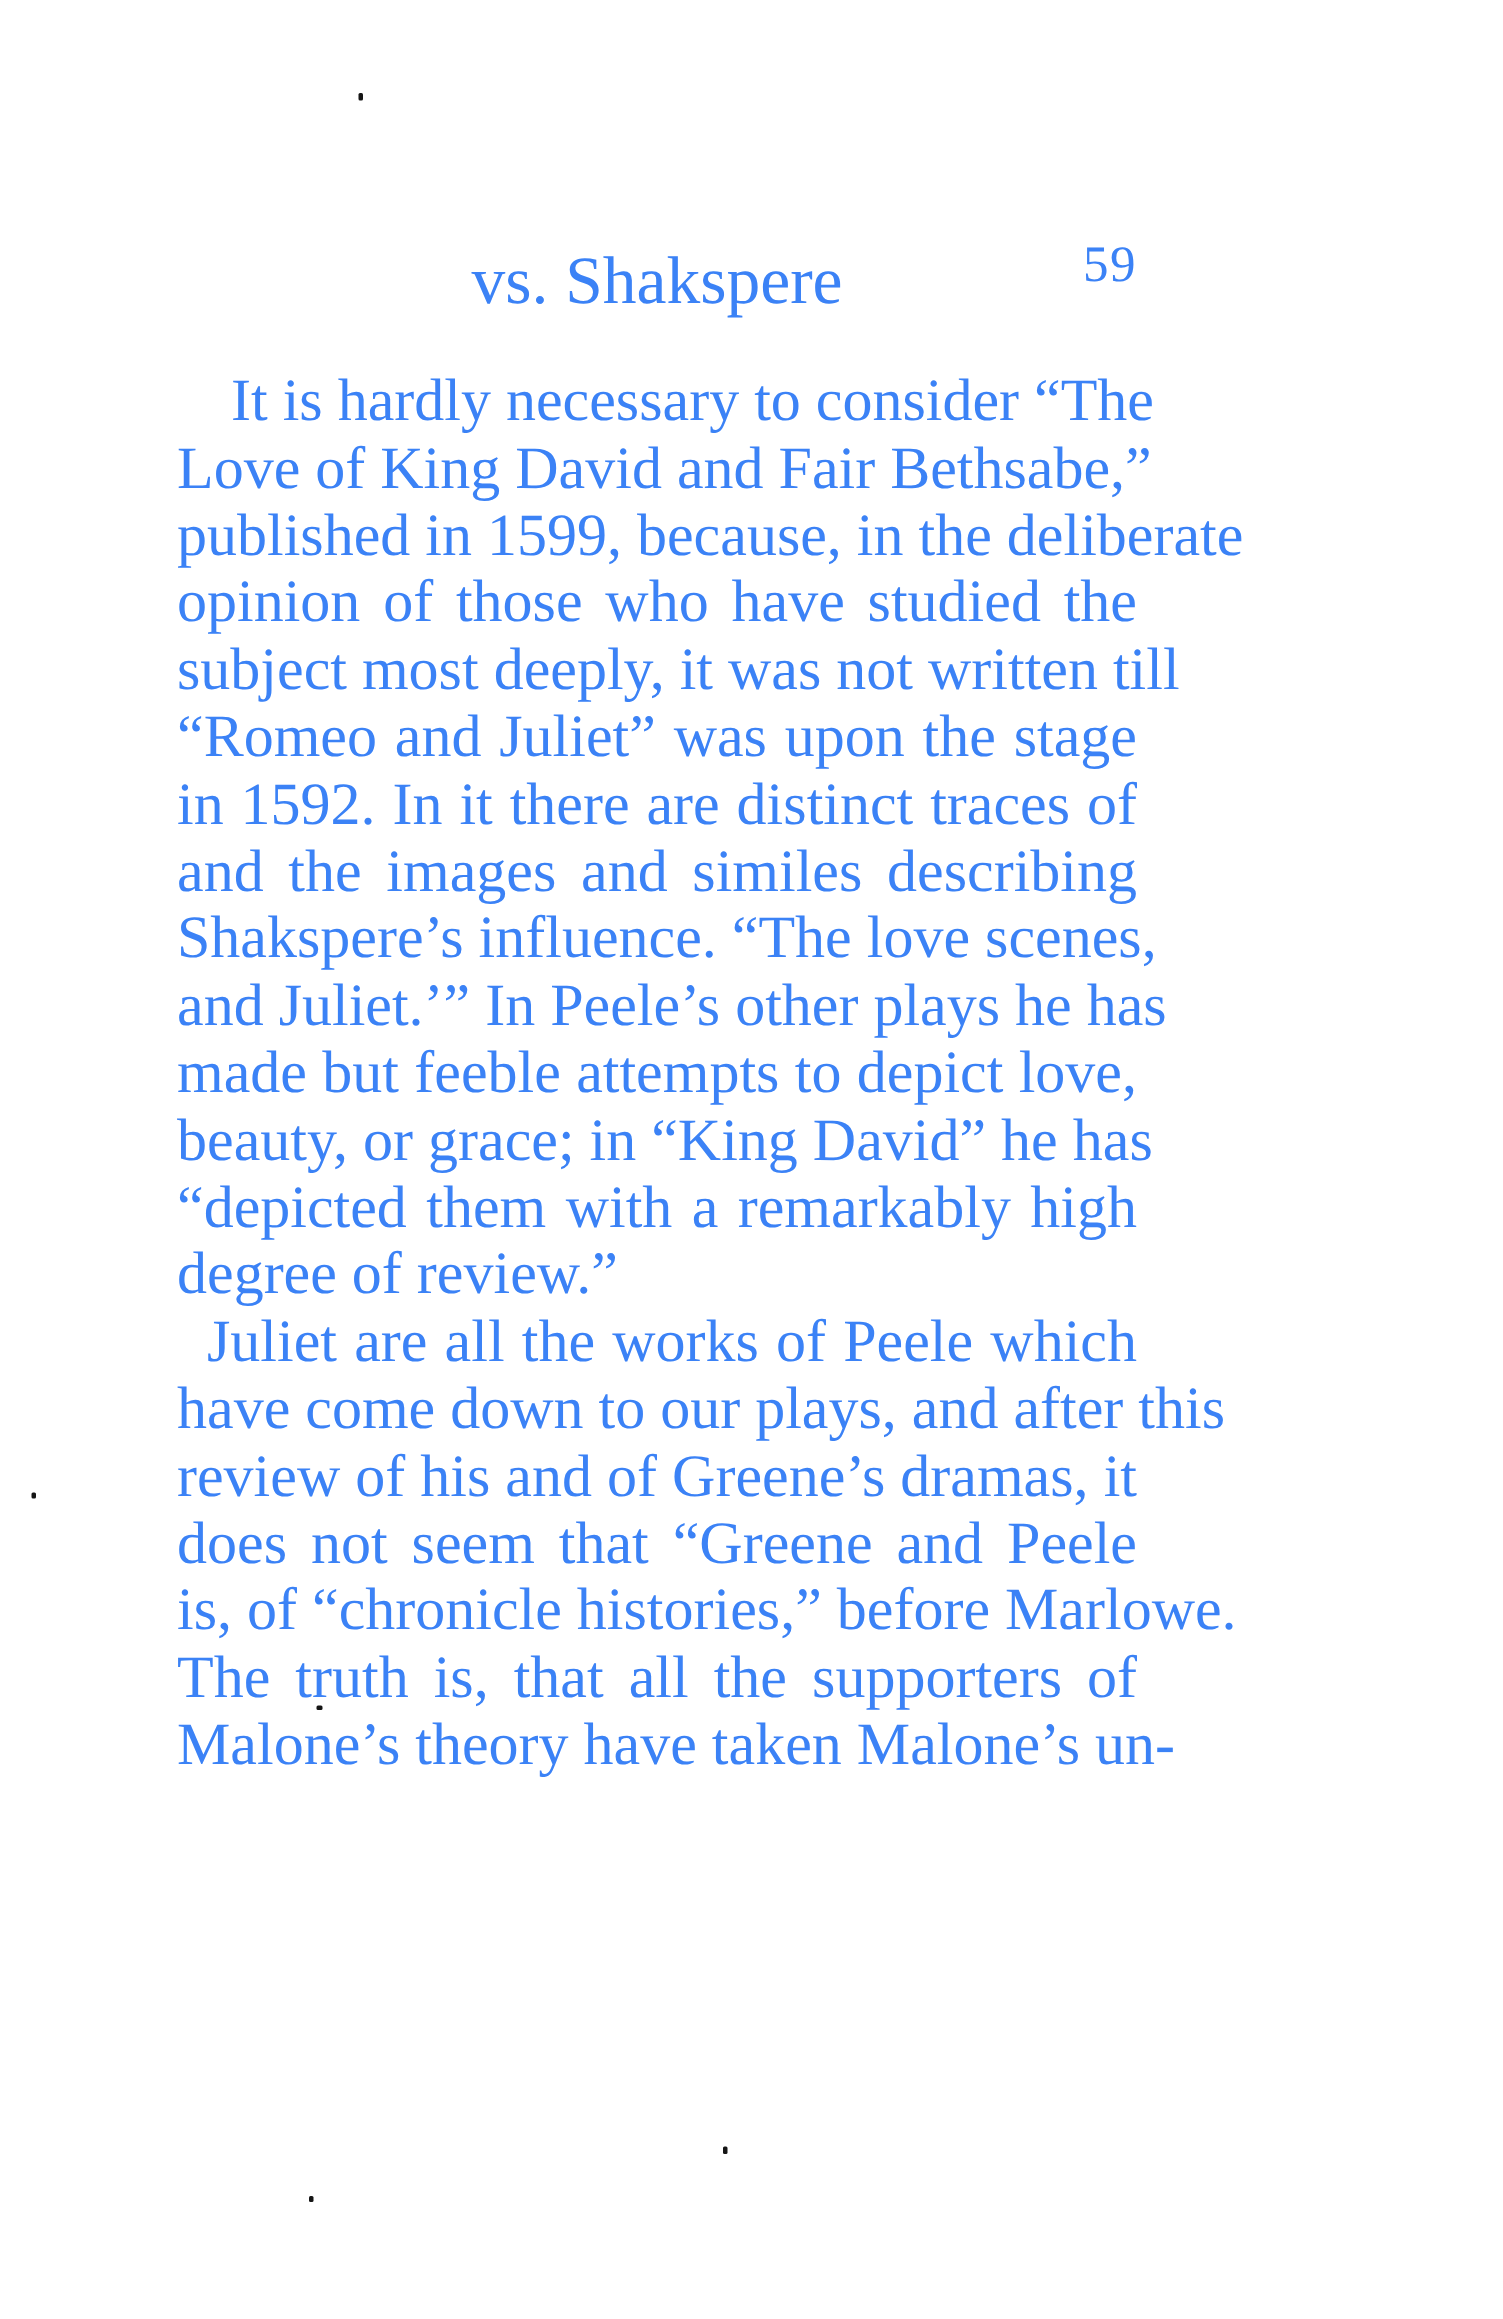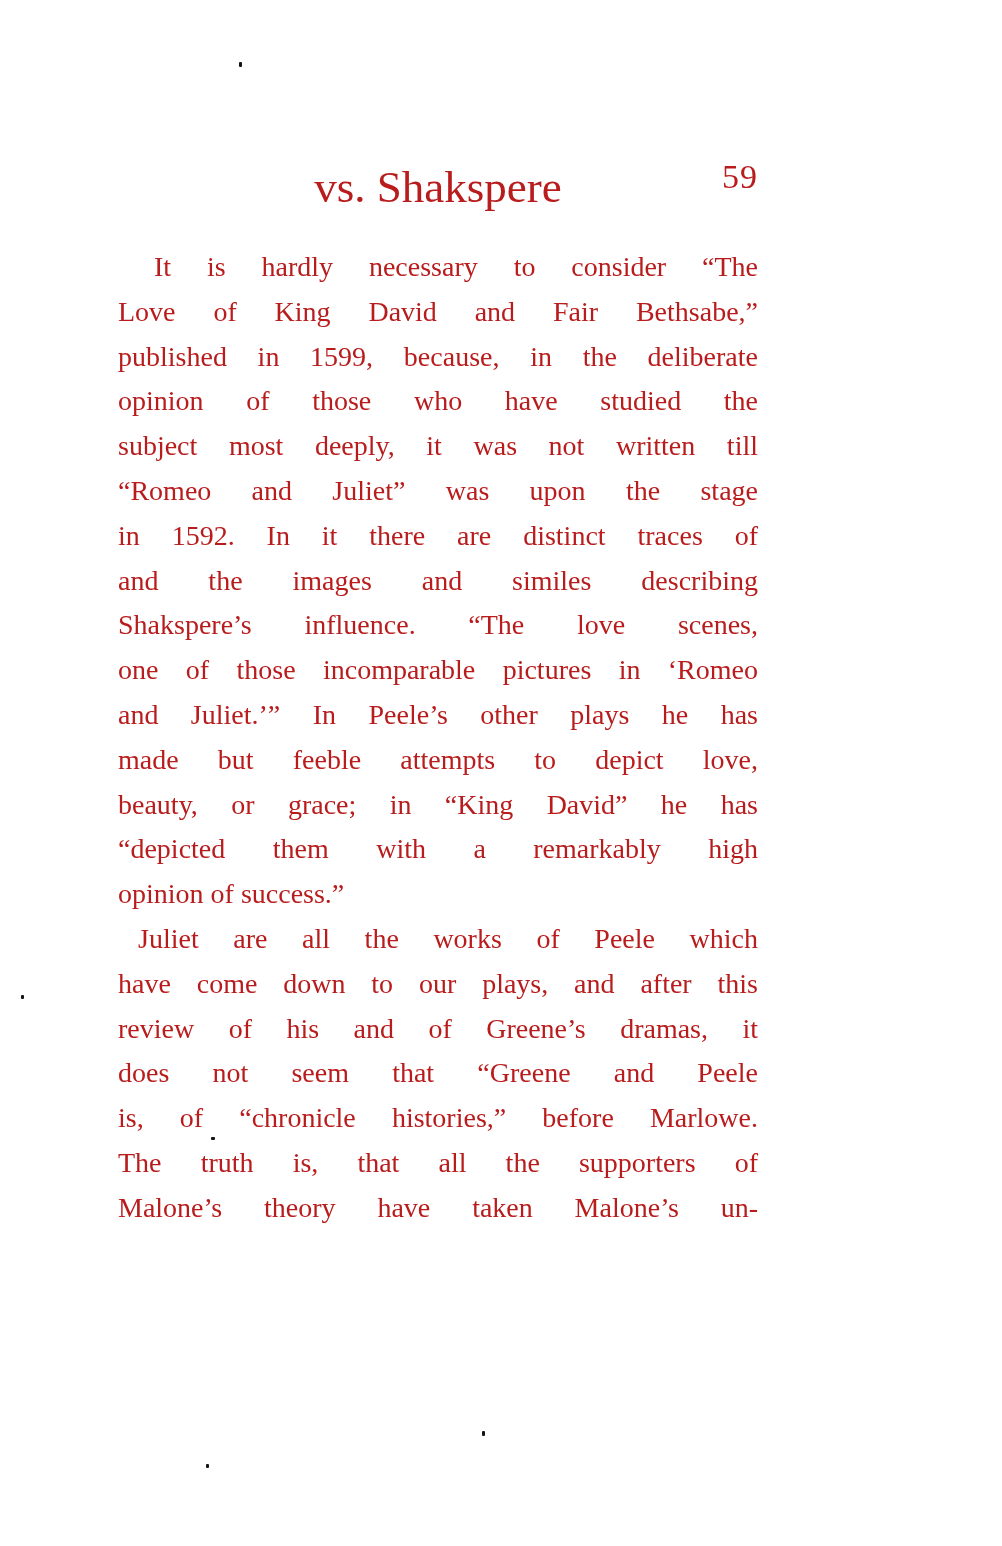--- a/index.html
+++ b/index.html
@@ -7,21 +7,21 @@
     padding: 0;
     background: #ffffff;
   }
   .page {
     position: relative;
     width: 1002px;
     height: 1546px;
     background: #ffffff;
     overflow: hidden;
     font-family: "Liberation Serif", "DejaVu Serif", serif;
-    color: #b91c1c;
+    color: #3b82f6;
   }
   .running-header {
     position: absolute;
     left: 118px;
     top: 160px;
     width: 640px;
     height: 54px;
   }
   .running-header .title {
     display: block;
@@ -39,21 +39,21 @@
     letter-spacing: 1px;
     line-height: 1;
   }
   .page-text {
     position: absolute;
     left: 118px;
     top: 245px;
     width: 640px;
   }
   .line {
-    font-size: 28px;
+    font-size: 40px;
     line-height: 44.8px;
     height: 44.8px;
     white-space: nowrap;          
     text-align: justify;
     text-align-last: justify;
     text-justify: inter-word;
   }
   .line.indent-lg { padding-left: 36px; }
   .line.indent-sm { padding-left: 20px; }
   .line.para-end {
@@ -80,26 +80,25 @@
     <div>
       <div class="line indent-lg">It is hardly necessary to consider “The</div>
       <div class="line">Love of King David and Fair Bethsabe,”</div>
       <div class="line">published in 1599, because, in the deliberate</div>
       <div class="line">opinion of those who have studied the</div>
       <div class="line">subject most deeply, it was not written till</div>
       <div class="line">“Romeo and Juliet” was upon the stage</div>
       <div class="line">in 1592.  In it there are distinct traces of</div>
       <div class="line">and the images and similes  describing</div>
       <div class="line">Shakspere’s influence.  “The love scenes,</div>
-      <div class="line">one of those incomparable pictures in ‘Romeo</div>
       <div class="line">and Juliet.’”   In Peele’s other plays he has</div>
       <div class="line">made but feeble attempts to depict love,</div>
       <div class="line">beauty, or grace; in “King David” he has</div>
       <div class="line">“depicted them with a remarkably high</div>
-      <div class="line para-end">opinion of success.”</div>
+      <div class="line para-end">degree of review.”</div>
     </div>
     <div>
       <div class="line indent-sm">Juliet are all the works of Peele which</div>
       <div class="line">have come down to our plays, and after this</div>
       <div class="line">review of his and of Greene’s dramas, it</div>
       <div class="line">does not seem that “Greene and Peele</div>
       <div class="line">is, of “chronicle histories,” before Marlowe.</div>
       <div class="line">The truth is, that all the supporters of</div>
       <div class="line">Malone’s theory have taken Malone’s un-</div>
     </div>

